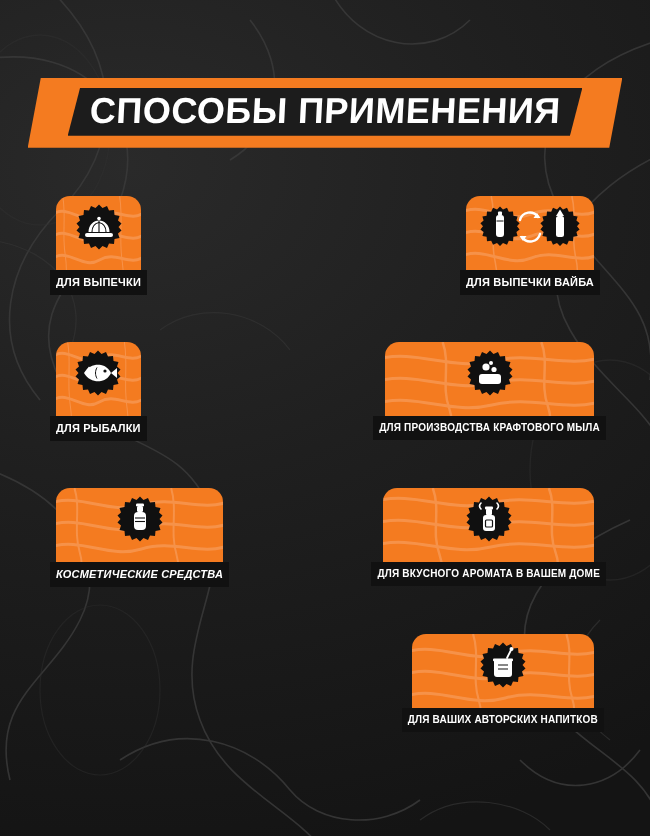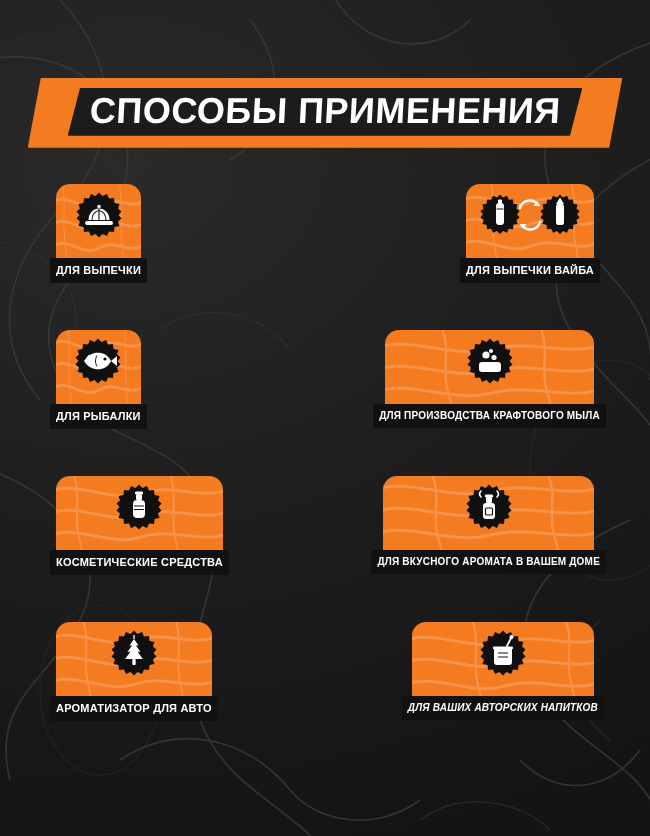--- a/index.html
+++ b/index.html
@@ -63,21 +63,21 @@
     font-family: "Liberation Sans", sans-serif;
     font-stretch: condensed;
     transform: skewX(-3deg);
     display: block;
     line-height: 1.05;
   }
 
   
   .grid {
     position: absolute;
-    top: 184px;
+    top: 196px;
     left: 0;
     width: 650px;
     z-index: 4;
   }
   .row {
     position: relative;
     height: 146px;
   }
   .card {
     position: absolute;
@@ -308,21 +308,21 @@
               <circle cx="24" cy="13" r="2"></circle>
             </g>
           </svg>
         </div>
       </div>
       <div class="label-bar small" style="position:relative;left:0;right:0;margin:-22px -12px 8px -12px;">ДЛЯ ПРОИЗВОДСТВА КРАФТОВОГО МЫЛА</div>
     </div>
   </div>
 
   <div class="row">
-    <div class="card-wrap left" style="top:0;">
+    <div class="card-wrap left" style="top:0;font-style:italic;">
       <div class="card" style="position:relative;left:0;right:auto;">
         <div class="texture">
           <svg viewBox="0 0 254 96" preserveAspectRatio="none">
             <g fill="none" stroke="#fbb486" stroke-width="3" opacity="0.75">
               <path d="M-10,15 C40,5 80,27 130,17 C180,7 220,25 265,13"></path>
               <path d="M-10,37 C40,27 80,49 130,39 C180,29 220,47 265,35"></path>
               <path d="M-10,59 C40,49 80,71 130,61 C180,51 220,69 265,57"></path>
               <path d="M-10,81 C40,71 80,93 130,83 C180,73 220,91 265,79"></path>
               <path d="M28,0 C38,20 26,42 36,64 C44,82 34,92 40,100"></path>
               <path d="M175,0 C185,22 173,44 183,66 C191,84 181,94 187,100"></path>
@@ -402,24 +402,23 @@
           <svg viewBox="0 0 46 46">
             <path d="M23 0.5 L26.5 4 L31 2 L33 6.5 L38 6 L38.5 11 L43.5 12 L42 16.5 L45.5 19.5 L42.5 23 L45.5 26.5 L42 29.5 L43.5 34 L38.5 35 L38 40 L33 39.5 L31 44 L26.5 42 L23 45.5 L19.5 42 L15 44 L13 39.5 L8 40 L7.5 35 L2.5 34 L4 29.5 L0.5 26.5 L3.5 23 L0.5 19.5 L4 16.5 L2.5 12 L7.5 11 L8 6 L13 6.5 L15 2 L19.5 4 Z" fill="#101010"></path>
             <g fill="#ffffff">
               <path d="M23 9 l4.5 6.5 h-2.6 l4.6 6.3 h-2.8 l5.1 7.2 H14.2 l5.1 -7.2 h-2.8 l4.6 -6.3 h-2.6 z"></path>
               <rect x="21.3" y="29" width="3.4" height="6" rx="1"></rect>
             </g>
             <line x1="23" y1="9" x2="23" y2="5" stroke="#ffffff" stroke-width="1.3"></line>
           </svg>
         </div>
       </div>
-      <div class="label-bar" style="position:relative;left:0;right:0;margin:-22px -6px 0 -6px;">АРОМАТИЗАТОР ДЛЯ АВТО</div>
-    </div>
-
-    <div class="card-wrap right" style="top:0;font-style:italic;">
+    </div>
+
+    <div class="card-wrap right" style="top:0;">
       <div class="card" style="position:relative;left:0;right:auto;">
         <div class="texture">
           <svg viewBox="0 0 254 96" preserveAspectRatio="none">
             <g fill="none" stroke="#fbb486" stroke-width="3" opacity="0.75">
               <path d="M-10,18 C40,8 80,30 130,20 C180,10 220,28 265,16"></path>
               <path d="M-10,40 C40,30 80,52 130,42 C180,32 220,50 265,38"></path>
               <path d="M-10,62 C40,52 80,74 130,64 C180,54 220,72 265,60"></path>
               <path d="M-10,84 C40,74 80,96 130,86 C180,76 220,94 265,82"></path>
               <path d="M85,0 C95,22 83,44 93,66 C101,84 91,94 97,100"></path>
               <path d="M215,0 C225,20 213,42 223,64 C231,82 221,92 227,100"></path>

